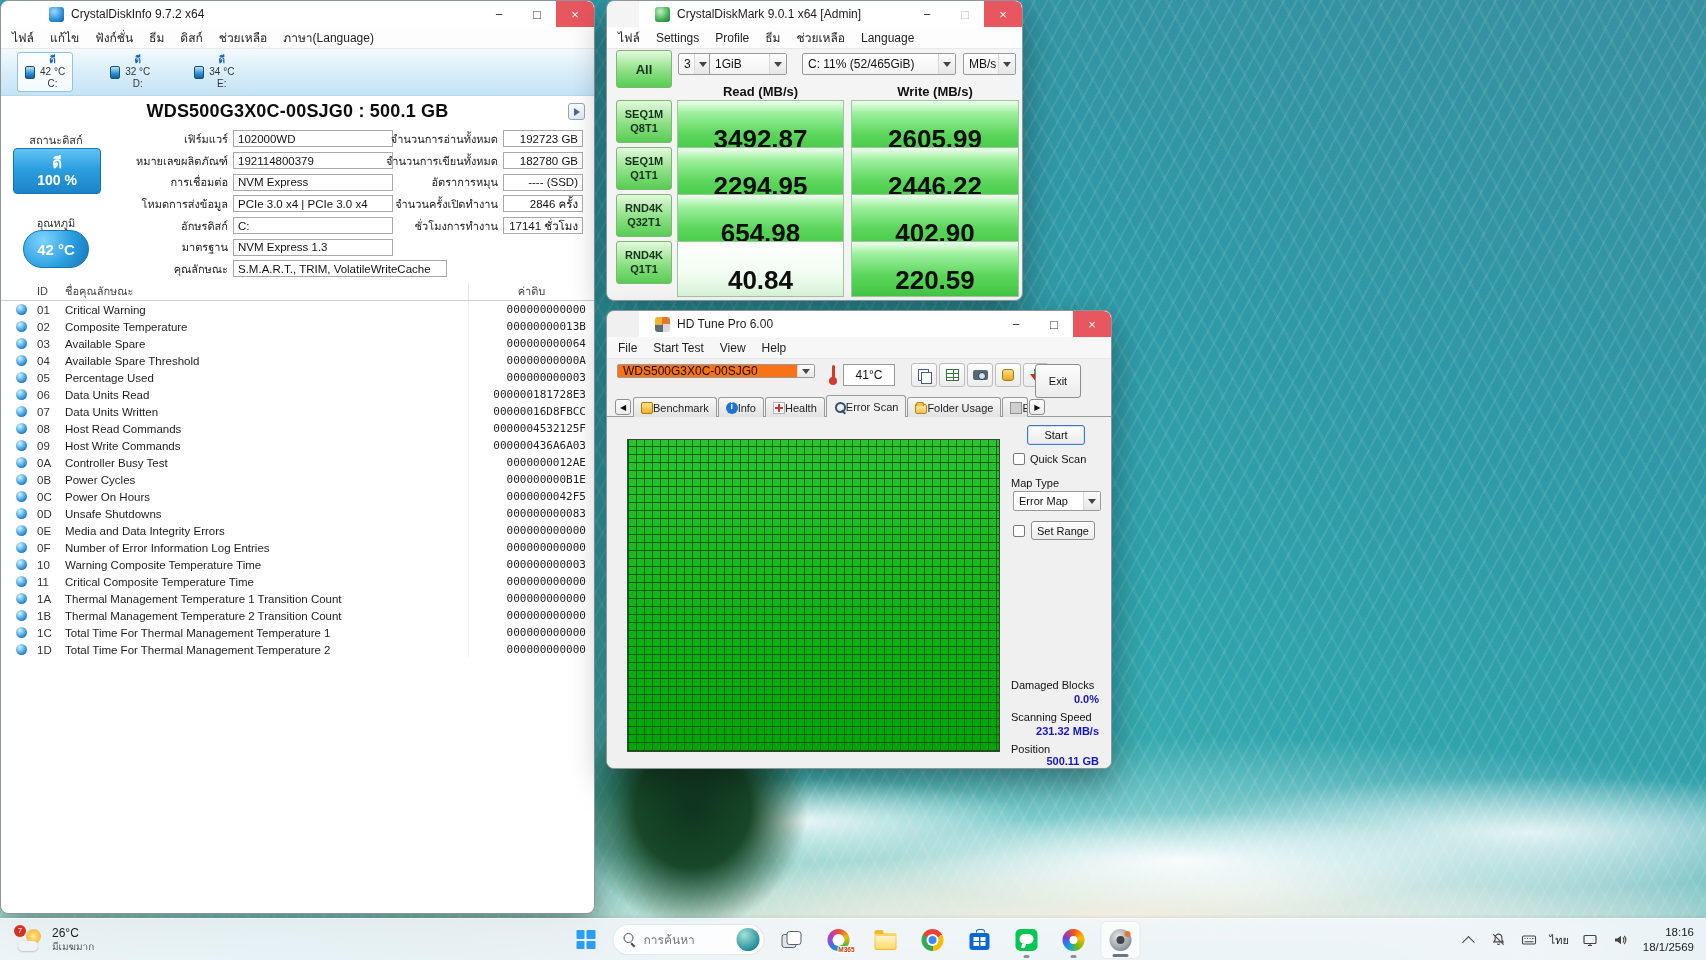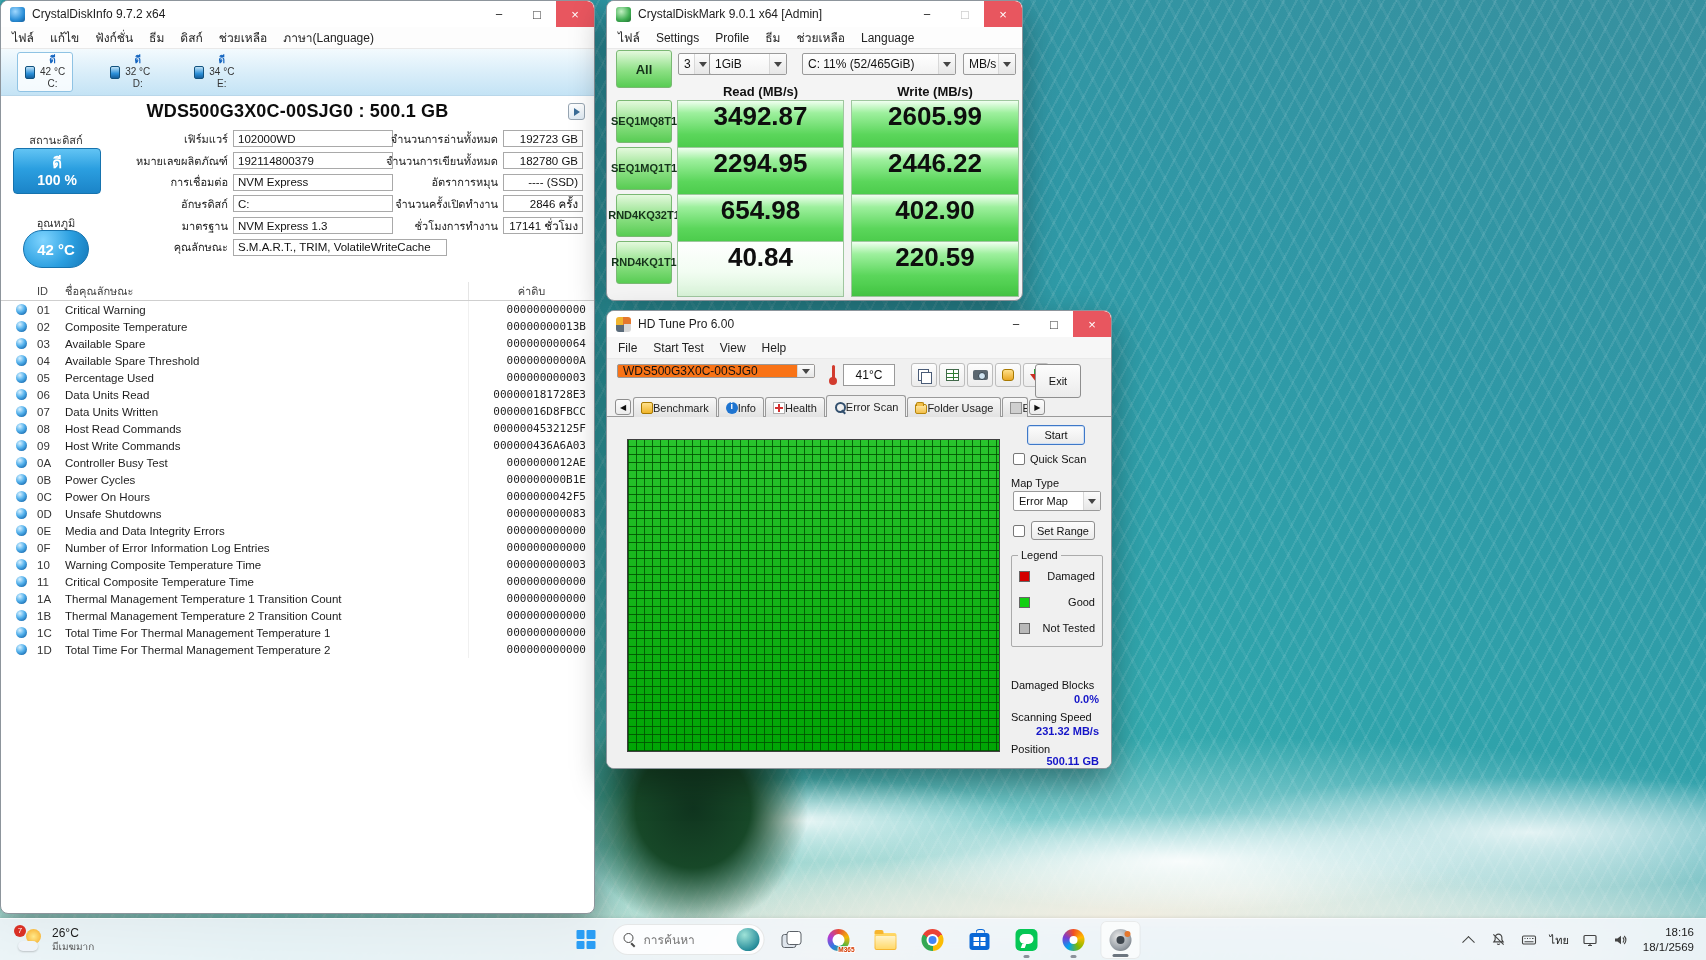--- a/index.html
+++ b/index.html
@@ -18,21 +18,21 @@
     background:radial-gradient(closest-side,#10351f 0%,#174828 50%,rgba(23,72,40,0) 100%);}
   .surf{position:absolute;left:540px;top:756px;width:1166px;height:170px;z-index:0;background:
     radial-gradient(340px 60px at 22% 38%, rgba(255,255,255,.85), rgba(255,255,255,0) 70%),
     radial-gradient(420px 70px at 55% 62%, rgba(255,255,255,.9), rgba(255,255,255,0) 70%),
     radial-gradient(500px 80px at 85% 45%, rgba(255,255,255,.8), rgba(255,255,255,0) 70%),
     radial-gradient(600px 90px at 50% 95%, rgba(244,238,225,.95), rgba(244,238,225,0) 75%);}
 
   
   .win{position:absolute;background:#fff;border:1px solid #8d959c;border-radius:8px;
        box-shadow:0 14px 34px rgba(0,0,0,.38);overflow:hidden;}
-  .titlebar{height:26px;display:flex;align-items:center;padding-left:9px;background:#fff;}
+  .titlebar{height:26px;display:flex;align-items:center;padding-left:16px;background:#fff;margin-left:32px;}
   .t-ico{width:15px;height:15px;border-radius:3px;margin-right:7px;flex:0 0 auto;}
   .ico-cdi{background:radial-gradient(circle at 35% 30%,#9fd8ff,#2b8fd8 60%,#125a96);}
   .ico-cdm{background:radial-gradient(circle at 35% 30%,#c2f0c2,#3fae52 60%,#1c6c2e);}
   .ico-hdt{background:conic-gradient(#e5772d 0 25%,#d9d9d9 0 50%,#5a6b7a 0 75%,#f0b42f 0);}
   .t-text{font-size:12px;color:#1c1c1c;white-space:nowrap;}
   .caption{margin-left:auto;display:flex;height:100%;}
   .cbtn{width:38px;height:100%;display:flex;align-items:center;justify-content:center;
         font-size:13px;color:#333;}
   .cbtn.dis{color:#b9b9b9;}
   .cbtn.close{background:#e8565f;color:#fff;border-top-right-radius:7px;}
@@ -104,23 +104,23 @@
   .cdm-all{position:absolute;left:9px;top:1px;width:56px;height:38px;border:1px solid #7ab873;border-radius:3px;
     background:linear-gradient(#e4f9dd,#8ce084 55%,#58cc53);font-size:13px;font-weight:bold;color:#15321a;
     display:flex;align-items:center;justify-content:center;}
   .cdm-combo{position:absolute;top:4px;height:22px;}
   .cdm-headers{position:absolute;top:83px;left:0;right:0;height:14px;font-size:13px;font-weight:bold;color:#111;}
   .cdm-headers .rh{position:absolute;left:70px;width:167px;text-align:center;}
   .cdm-headers .wh{position:absolute;left:244px;width:168px;text-align:center;}
   .cdm-rows{position:absolute;top:99px;left:0;right:0;}
   .cdm-row{display:flex;height:43px;margin-bottom:4px;padding-left:9px;}
   .cdm-btn{width:56px;height:43px;border:1px solid #7ab873;border-radius:3px;
-    background:linear-gradient(#e4f9dd,#8ce084 55%,#58cc53);display:flex;flex-direction:row;
+    background:linear-gradient(#e4f9dd,#8ce084 55%,#58cc53);display:flex;flex-direction:column;
     align-items:center;justify-content:center;font-size:11px;font-weight:bold;color:#15321a;line-height:1.25;}
-  .cdm-cell{height:56px;border:1px solid #9fc79f;display:flex;align-items:flex-start;justify-content:center;
+  .cdm-cell{height:56px;border:1px solid #9fc79f;display:flex;align-items:flex-end;justify-content:center;
     font-size:26px;font-weight:bold;color:#0e0e0e;
     background:linear-gradient(#f0fff0,#9ef09e 22%,#5bd65b 62%,#43c643);}
   .cdm-cell.read{width:167px;margin-left:5px;}
   .cdm-cell.write{width:168px;margin-left:7px;}
   .cdm-row:last-child .cdm-cell.read{background:linear-gradient(#ffffff,#f2fdf2 55%,#d8f3d8);}
 
   
   .hdt{left:606px;top:310px;width:506px;height:459px;z-index:4;background:#f0f0f0;}
   .hdt .menubar{background:#f7f7f7;}
   .hdt-toolbar{position:absolute;top:48px;left:0;right:0;height:34px;background:#f0f0f0;}
@@ -336,20 +336,24 @@
           <div class="irow">
             <span class="ilabel">หมายเลขผลิตภัณฑ์</span>
             <span class="ibox">192114800379</span>
           </div>
 
           <div class="irow">
             <span class="ilabel">การเชื่อมต่อ</span>
             <span class="ibox">NVM Express</span>
           </div>
 
+          <div class="irow">
+            <span class="ilabel">โหมดการส่งข้อมูล</span>
+            <span class="ibox">PCIe 3.0 x4 | PCIe 3.0 x4</span>
+          </div>
 
           <div class="irow">
             <span class="ilabel">อักษรดิสก์</span>
             <span class="ibox">C:</span>
           </div>
 
           <div class="irow">
             <span class="ilabel">มาตรฐาน</span>
             <span class="ibox">NVM Express 1.3</span>
           </div>
@@ -729,35 +733,20 @@
       <span class="qs-label">Quick Scan</span>
       <span class="plabel" style="top:60px;">Map Type</span>
       <div class="combo map-combo">
         <span>Error Map</span>
         <span class="arrowzone">
             <span class="tri-down"></span>
           </span>
       </div>
       <span class="checkbox sr-check"></span>
       <button class="btn3d setrange-btn">Set Range</button>
-      <div class="legend-box">
-        <span class="legend-cap">Legend</span>
-        <div class="lg-row" style="top:14px;">
-            <span class="lg-sq sq-damaged"></span>
-            <span>Damaged</span>
-          </div>
-        <div class="lg-row" style="top:40px;">
-            <span class="lg-sq sq-good"></span>
-            <span>Good</span>
-          </div>
-        <div class="lg-row" style="top:66px;">
-            <span class="lg-sq sq-nt"></span>
-            <span>Not Tested</span>
-          </div>
-      </div>
       <span class="plabel" style="top:262px;">Damaged Blocks</span>
       <span class="pval" style="top:276px;">0.0%</span>
       <span class="plabel" style="top:294px;">Scanning Speed</span>
       <span class="pval" style="top:308px;">231.32 MB/s</span>
       <span class="plabel" style="top:326px;">Position</span>
       <span class="pval" style="top:338px;">500.11 GB</span>
     </div>
   </section>
 
   <footer class="taskbar">

